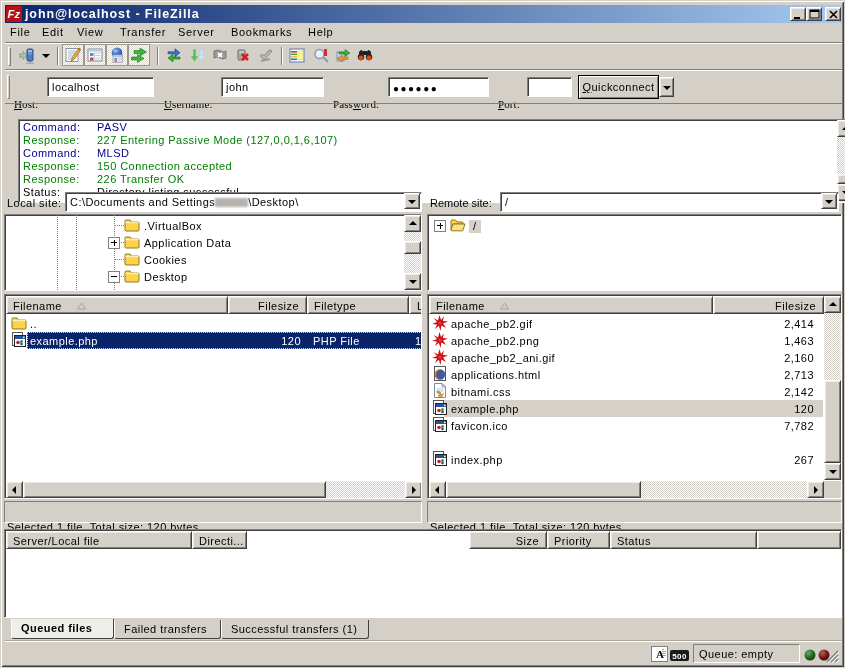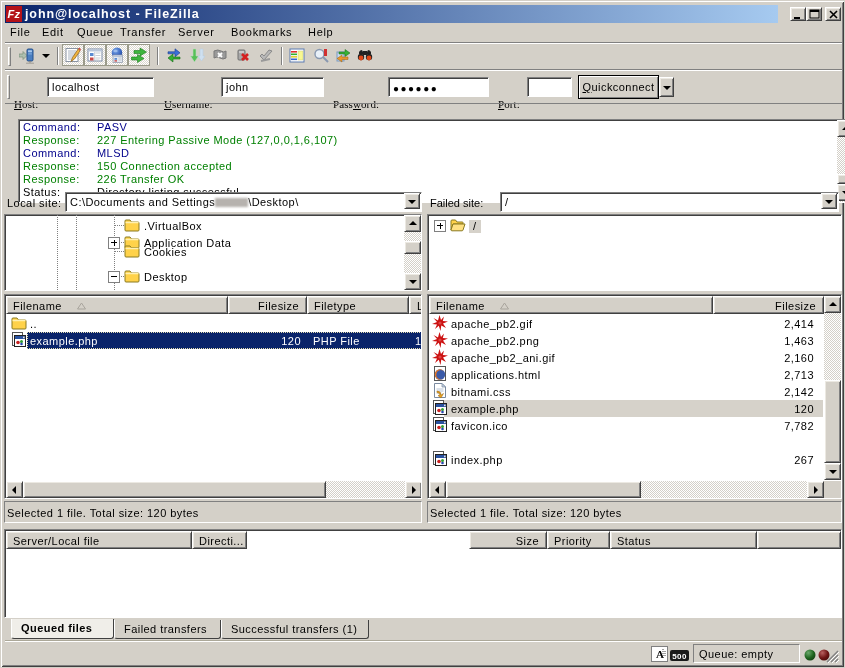--- a/index.html
+++ b/index.html
@@ -7,21 +7,21 @@
 body { font-family:"Liberation Sans", sans-serif; font-size:11px; color:#000; letter-spacing:0.45px; }
 #win { position:relative; width:845px; height:668px; background:#d4d0c8;
   border:1px solid #d4d0c8;
   box-shadow: inset 1px 1px 0 #fff, inset -1px -1px 0 #404040, inset 2px 2px 0 #d4d0c8, inset -2px -2px 0 #808080;
 }
 .abs { position:absolute; }
 
 .raised { border:1px solid; border-color:#fff #404040 #404040 #fff; box-shadow: inset 1px 1px 0 #ece9e2, inset -1px -1px 0 #808080; background:#d4d0c8; }
 .sunk1 { border:1px solid; border-color:#808080 #fff #fff #808080; }
 
-#titlebar { left:4px; top:4px; width:773px; height:18px; background:linear-gradient(to right,#0a246a,#a6caf0); }
+#titlebar { left:4px; top:4px; width:837px; height:18px; background:linear-gradient(to right,#0a246a,#a6caf0); }
 #titlebar .ttext { position:absolute; left:20px; top:2px; color:#fff; font-weight:bold; font-size:12.5px; letter-spacing:0.9px; }
 .winbtn { position:absolute; top:2px; width:16px; height:14px; background:#d4d0c8; border:1px solid; border-color:#fff #404040 #404040 #fff; box-shadow: inset 1px 1px 0 #ece9e2, inset -1px -1px 0 #808080; }
 .winbtn svg { position:absolute; left:1px; top:1px; }
 
 #menubar { left:4px; top:22px; width:837px; height:19px; }
 #menubar span { position:absolute; top:3px; letter-spacing:0.7px; }
 
 #toolbar { left:4px; top:43px; width:837px; height:25px; }
 .tsep { position:absolute; top:3px; width:2px; height:18px; border-left:1px solid #808080; border-right:1px solid #fff; }
 .grip { position:absolute; width:3px; border:1px solid; border-color:#fff #808080 #808080 #fff; background:#d4d0c8; }
@@ -52,21 +52,21 @@
 .combobtn { position:absolute; width:16px; height:16px; top:1px; background:#d4d0c8; border:1px solid; border-color:#fff #404040 #404040 #fff; box-shadow: inset 1px 1px 0 #ece9e2, inset -1px -1px 0 #808080; }
 
 .panel { position:absolute; background:#fff; border:1px solid; border-color:#808080 #fff #fff #808080; box-shadow:inset 1px 1px 0 #404040; overflow:hidden; }
 .hdr { position:absolute; top:1px; height:18px; background:#d4d0c8; border:1px solid; border-color:#fff #404040 #404040 #fff; box-shadow: inset 1px 1px 0 #ece9e2, inset -1px -1px 0 #808080; padding:3px 0 0 6px; }
 .hdr.r { text-align:right; padding-right:7px; }
 .frow { position:absolute; height:17px; }
 .frow .ic { position:absolute; left:1px; top:0px; }
 .frow .nm { position:absolute; left:21px; top:3px; white-space:pre; }
 .frow .sz { position:absolute; top:3px; text-align:right; }
 .frow .ft { position:absolute; top:3px; }
-.statusstrip { position:absolute; height:22px; background:#d4d0c8; border:1px solid; border-color:#808080 #fff #fff #808080; padding:5px 0 0 2px; }
+.statusstrip { position:absolute; height:22px; background:#d4d0c8; border:1px solid; border-color:#808080 #fff #fff #808080; padding:19px 0 0 2px; }
 
 .trow { left:0; width:100%; height:17px; }
 .trow > span { position:absolute; top:3px; }
 .tfold { position:absolute; top:0; }
 .pm { top:3px; width:12px; height:12px; background:#fff; border:1px solid #808080; }
 .pm i { position:absolute; left:2px; top:4px; width:6px; height:1px; background:#000; }
 .pm.plus i::after { content:""; position:absolute; left:2.5px; top:-2.5px; width:1px; height:6px; background:#000; }
 .hline { position:absolute; top:8px; border-top:1px dotted #808080; }
 
 .tab { position:absolute; height:19px; background:#d4d0c8; border:1px solid; border-color:#d4d0c8 #404040 #404040 #fff; border-top:none; padding:3px 0 0 9px; border-radius:0 0 3px 3px; }
@@ -98,21 +98,21 @@
     <div class="winbtn" style="left:820px">
         <svg width="14" height="12">
           <path d="M3 2 L10 9 M10 2 L3 9" stroke="#000" stroke-width="1.6"></path>
         </svg>
       </div>
   </div>
 
   <div id="menubar" class="abs">
     <span style="left:5px">File</span>
       <span style="left:37px">Edit</span>
-      <span style="left:72px">Queue</span>
+      <span style="left:72px">View</span>
       <span style="left:115px">Transfer</span>
       <span style="left:173px">Server</span>
       <span style="left:226px">Bookmarks</span>
       <span style="left:303px">Help</span>
   </div>
   <div class="abs" style="left:4px;top:41px;width:837px;height:2px;border-top:1px solid #808080;border-bottom:1px solid #fff"></div>
 
   <div id="toolbar" class="abs">
     <div class="grip" style="left:3px;top:3px;height:19px"></div>
 
@@ -264,21 +264,21 @@
     <div class="sb-btn" style="left:818px;top:64px">
         <div class="arr" style="left:4px;top:6px;border-left:4px solid transparent;border-right:4px solid transparent;border-top:4px solid #000"></div>
       </div>
   </div>
 
   <div class="abs sitelabel" style="left:6px;top:196px">Local site:</div>
   <div class="combo abs" style="left:64px;top:191px;width:357px">C:\Documents and Settings<span style="display:inline-block;width:33px;height:9px;background:#b6b2ae;filter:blur(1.2px);vertical-align:-1px"></span>\Desktop\</div>
   <div class="combobtn" style="left:403px;top:192px">
       <div class="arr" style="left:3px;top:6px;border-left:4px solid transparent;border-right:4px solid transparent;border-top:4px solid #000"></div>
     </div>
-  <div class="abs sitelabel" style="left:429px;top:196px;letter-spacing:0">Failed site:</div>
+  <div class="abs sitelabel" style="left:429px;top:196px;letter-spacing:0">Remote site:</div>
   <div class="combo abs" style="left:499px;top:191px;width:339px">/</div>
   <div class="combobtn" style="left:820px;top:192px">
       <div class="arr" style="left:3px;top:6px;border-left:4px solid transparent;border-right:4px solid transparent;border-top:4px solid #000"></div>
     </div>
 
   <div class="panel abs" id="ltree" style="left:3px;top:213px;width:418px;height:77px">
     <div class="abs" style="left:52px;top:0;width:1px;height:75px;border-left:1px dotted #808080"></div>
     <div class="abs" style="left:71px;top:0;width:1px;height:75px;border-left:1px dotted #808080"></div>
     <div class="abs" style="left:109px;top:0;width:1px;height:75px;border-left:1px dotted #808080"></div>
     <div class="trow abs" style="top:2px">
@@ -291,21 +291,21 @@
     <div class="trow abs" style="top:19px">
         <div class="hline" style="left:116px;width:3px"></div>
         <div class="pm plus abs" style="left:103px">
           <i></i>
         </div>
         <svg class="tfold" style="left:119px" width="16" height="16">
           <use href="#folder"></use>
         </svg>
         <span style="left:139px">Application Data</span>
       </div>
-    <div class="trow abs" style="top:28px">
+    <div class="trow abs" style="top:36px">
         <div class="hline" style="left:110px;width:9px"></div>
         <svg class="tfold" style="left:119px" width="16" height="16">
           <use href="#folder"></use>
         </svg>
         <span style="left:139px">Cookies</span>
       </div>
     <div class="trow abs" style="top:53px">
         <div class="hline" style="left:116px;width:3px"></div>
         <div class="pm abs" style="left:103px">
           <i></i>

